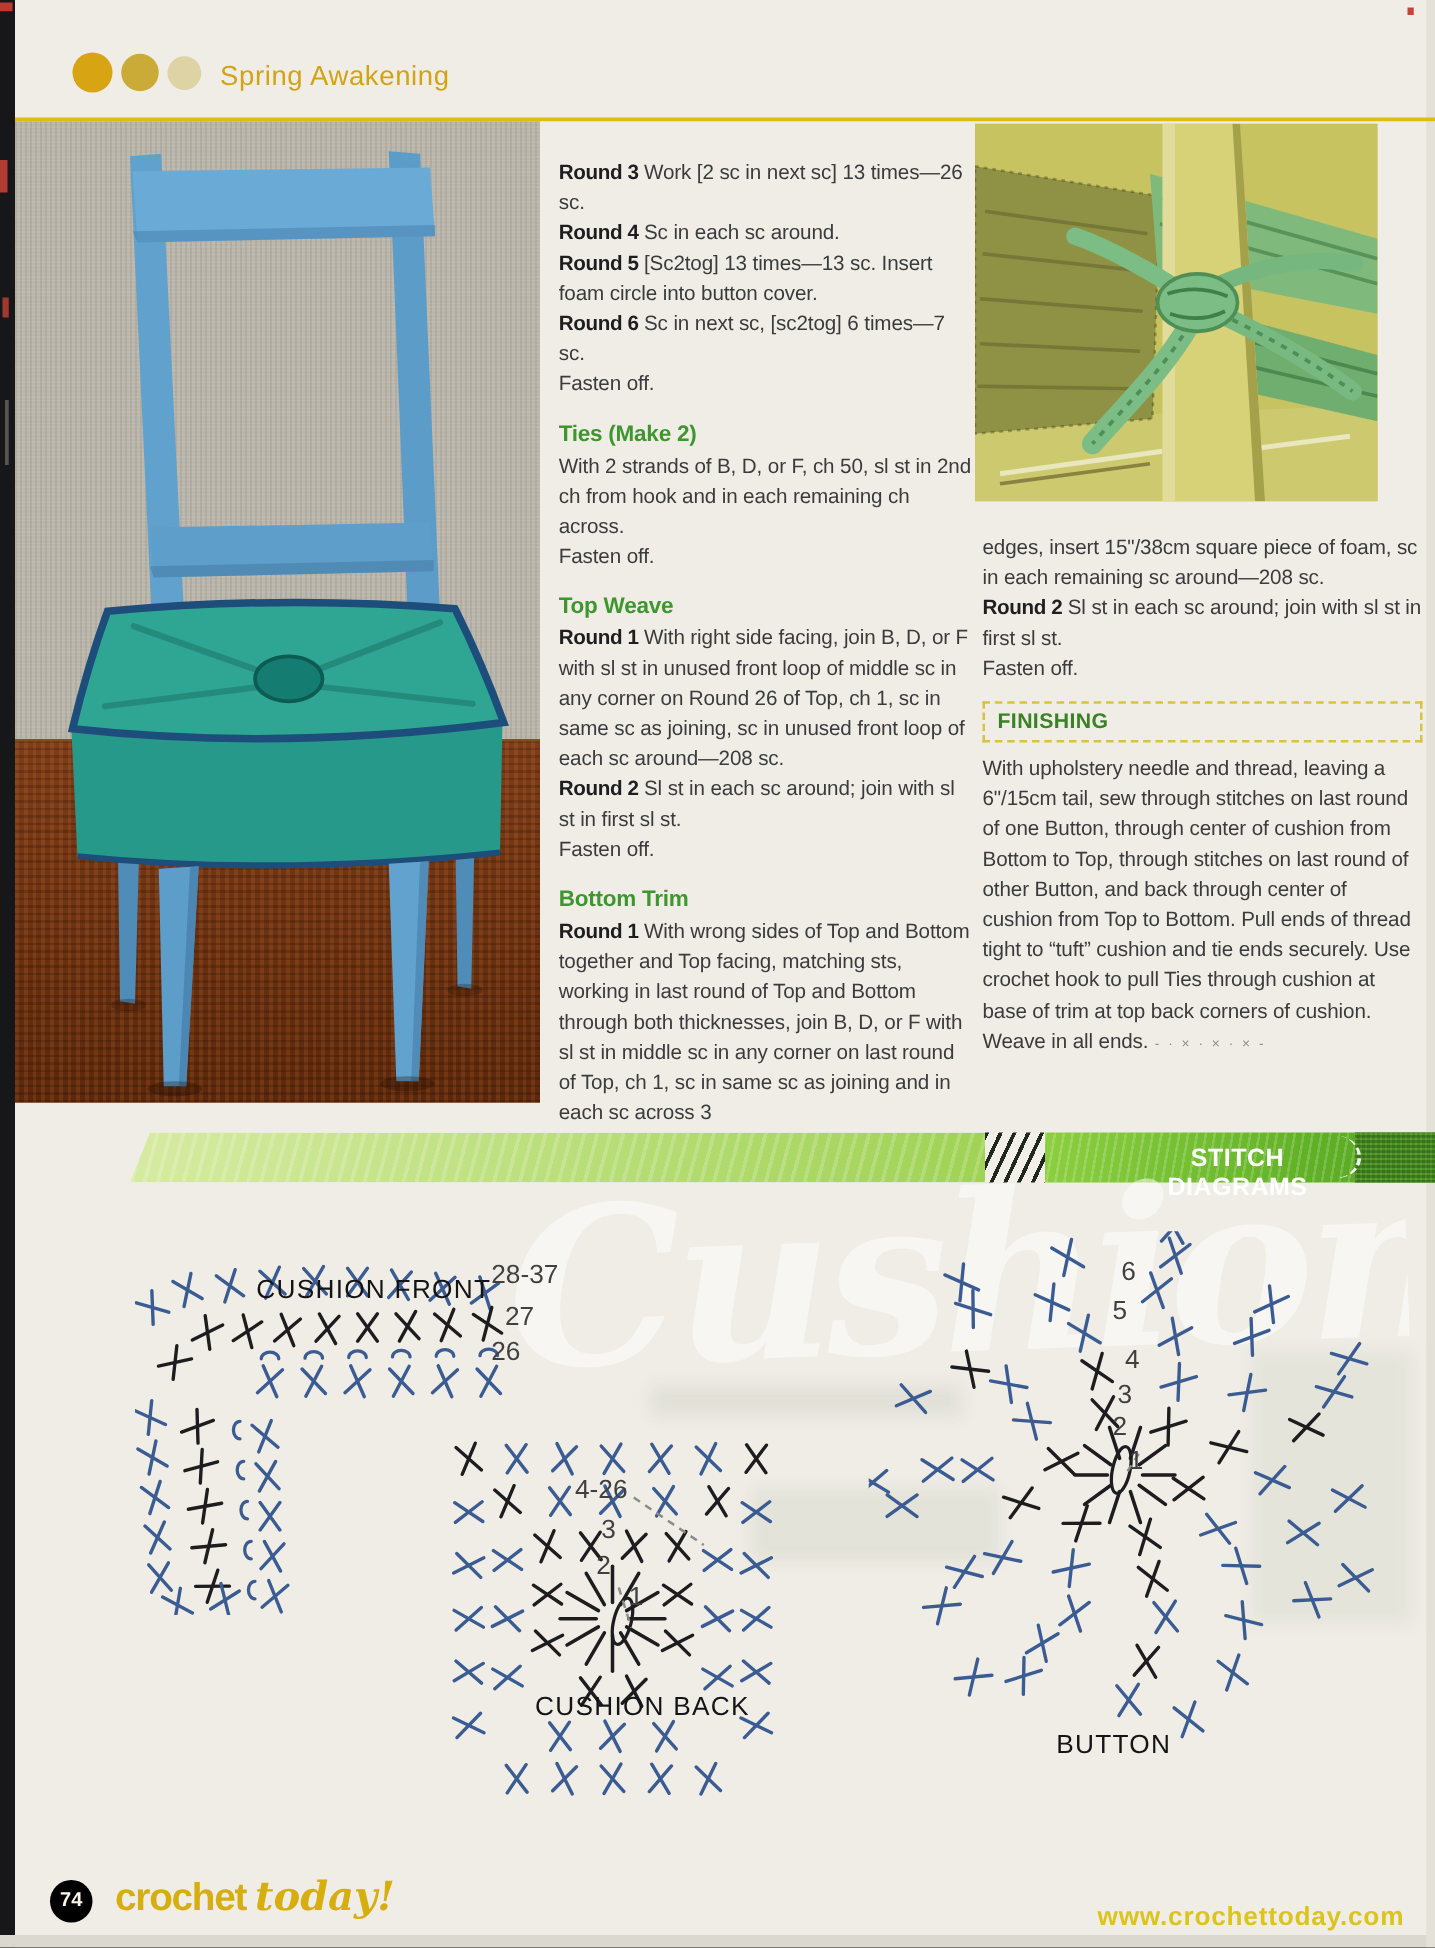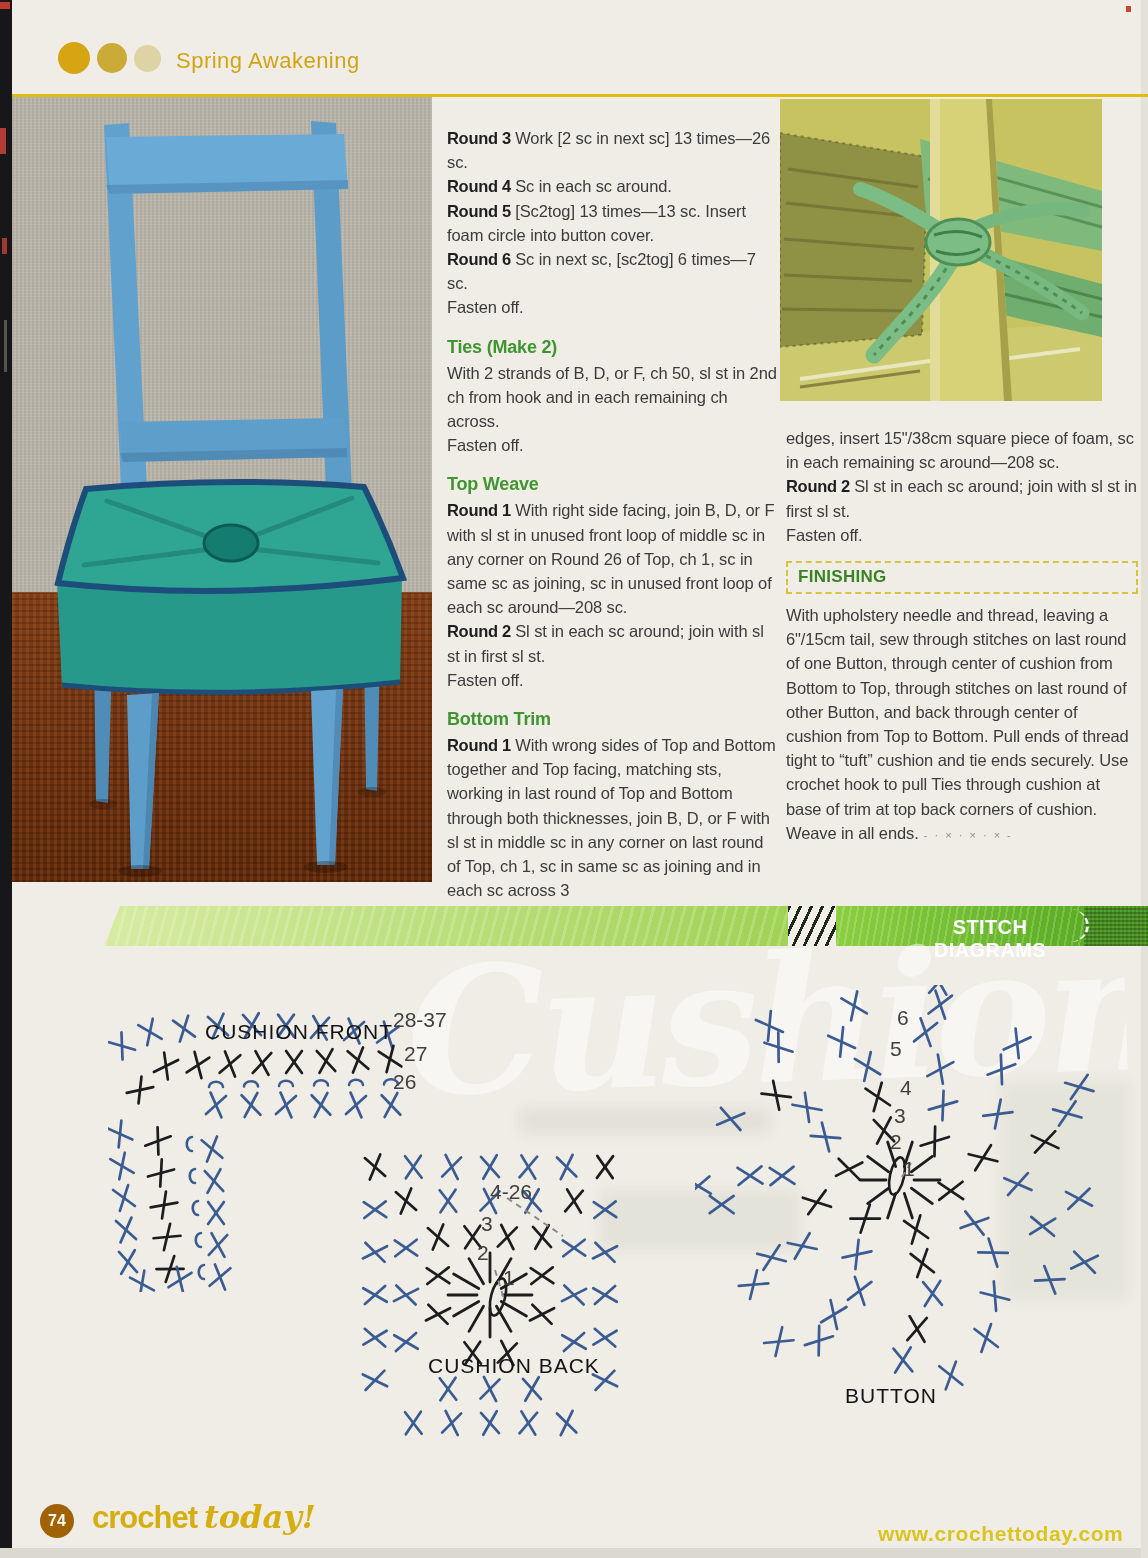--- a/index.html
+++ b/index.html
@@ -58,21 +58,21 @@
   
   .ghost{position:absolute;left:408px;top:918px;width:720px;height:330px;overflow:hidden;
      font-family:"DejaVu Serif",serif;font-style:italic;font-weight:bold;font-size:175px;
      color:rgba(255,255,255,.5);letter-spacing:-6px;transform:rotate(-2deg);pointer-events:none;}
   .smudge{position:absolute;filter:blur(7px);pointer-events:none;}
   .dsvg{position:absolute;}
   .dtitle{position:absolute;font-size:21px;letter-spacing:1px;color:#141417;}
   .dlabel{position:absolute;font-size:21px;color:#404040;}
   
   .pg-circle{position:absolute;left:40px;top:1504px;width:34px;height:34px;border-radius:50%;
-     background:#a16207;color:#fdf8e6;font-weight:bold;font-size:16px;line-height:34px;text-align:center;}
+     background:#000000;color:#fdf8e6;font-weight:bold;font-size:16px;line-height:34px;text-align:center;}
   .logo{position:absolute;left:92px;top:1498px;color:#d6ae10;}
   .logo .reg{font-size:31px;font-weight:bold;letter-spacing:-1px;}
   .logo .script{font-family:"DejaVu Serif",serif;font-style:italic;font-weight:bold;font-size:32px;margin-left:7px;}
   .site{position:absolute;left:878px;top:1508px;color:#dcc41e;font-weight:bold;font-size:21px;letter-spacing:.6px;margin-top:14px;}
   .edge-bottom{position:absolute;left:0;top:1548px;width:1148px;height:10px;background:#dbd8cf;}
   .edge-right{position:absolute;left:1141px;top:0;width:7px;height:1558px;background:#e4e1d8;}
 </style>
 </head>
 <body>
 
@@ -818,21 +818,21 @@
     </svg>
 
   <div class="dtitle" style="left:205px;top:1020px;">CUSHION FRONT</div>
   <div class="dtitle" style="left:428px;top:1354px;">CUSHION BACK</div>
   <div class="dtitle" style="left:845px;top:1384px;">BUTTON</div>
 
   <div class="dlabel" style="left:393px;top:1008px;">28-37</div>
   <div class="dlabel" style="left:404px;top:1042px;">27</div>
   <div class="dlabel" style="left:393px;top:1070px;">26</div>
 
-  <div class="dlabel" style="left:490px;top:1180px;">4-26</div>
+  <div class="dlabel" style="left:460px;top:1180px;">4-26</div>
   <div class="dlabel" style="left:481px;top:1212px;">3</div>
   <div class="dlabel" style="left:477px;top:1241px;">2</div>
   <div class="dlabel" style="left:503px;top:1266px;">1</div>
 
   <div class="dlabel" style="left:897px;top:1006px;">6</div>
   <div class="dlabel" style="left:890px;top:1037px;">5</div>
   <div class="dlabel" style="left:900px;top:1076px;">4</div>
   <div class="dlabel" style="left:894px;top:1104px;">3</div>
   <div class="dlabel" style="left:890px;top:1130px;">2</div>
   <div class="dlabel" style="left:903px;top:1157px;">1</div>

